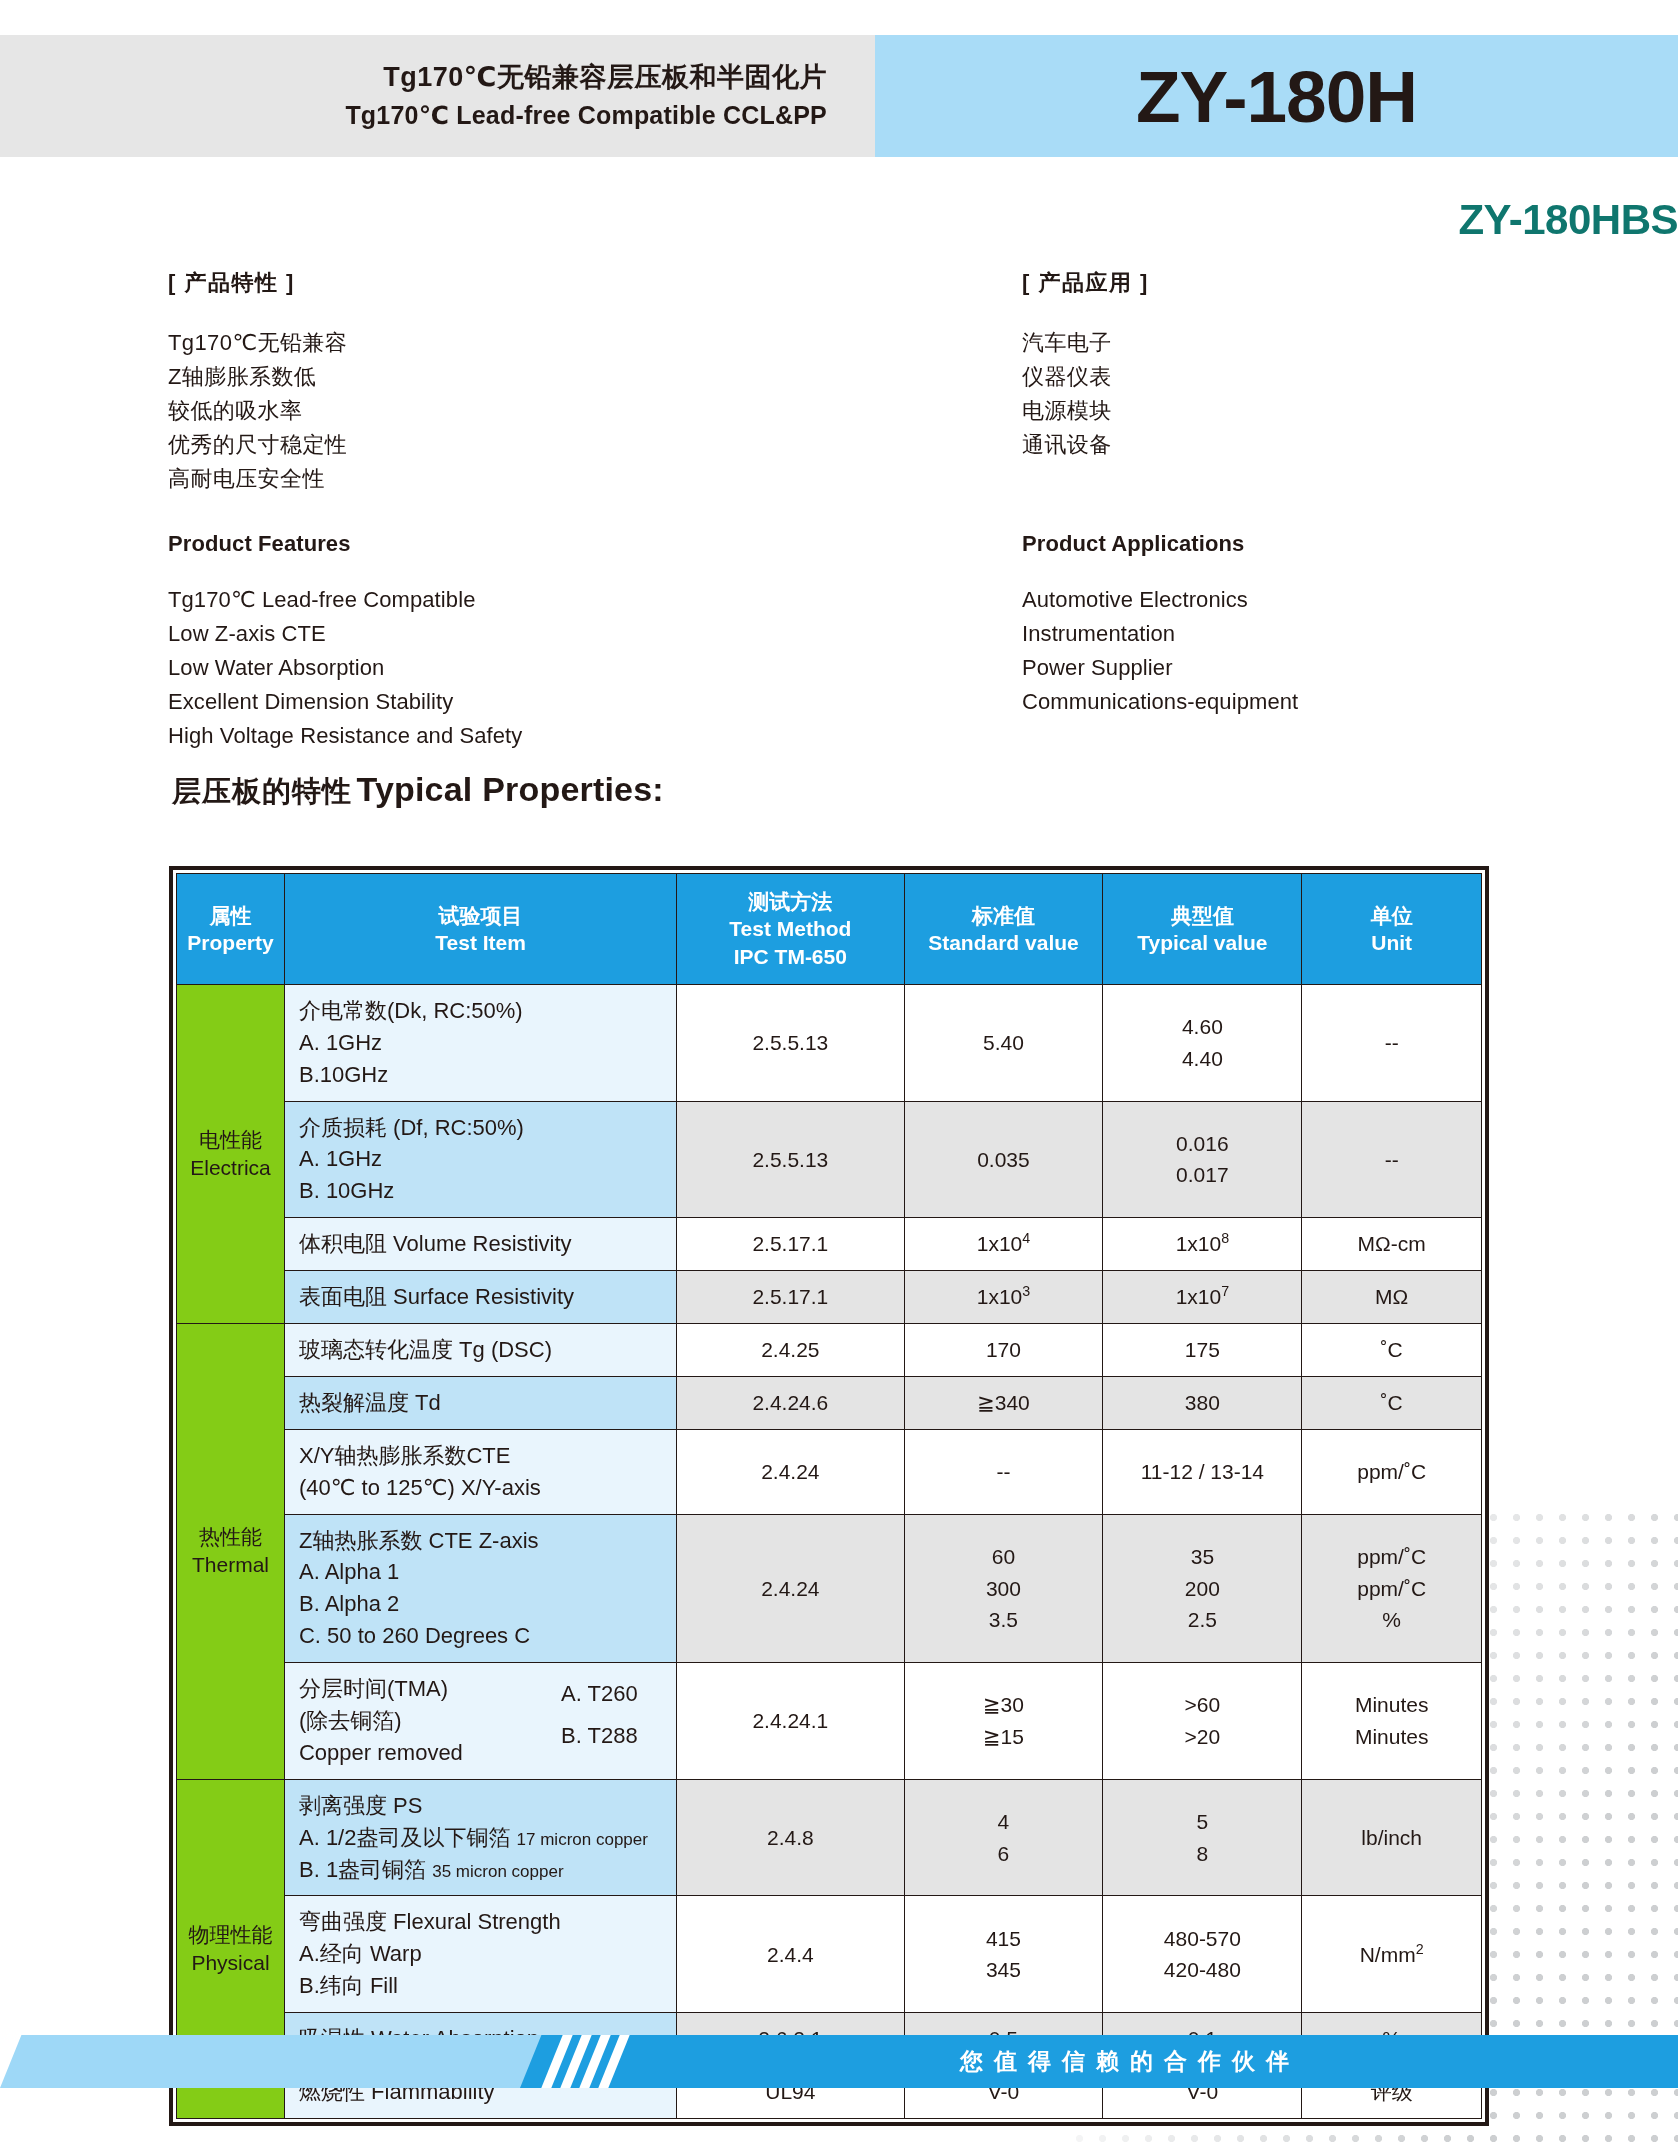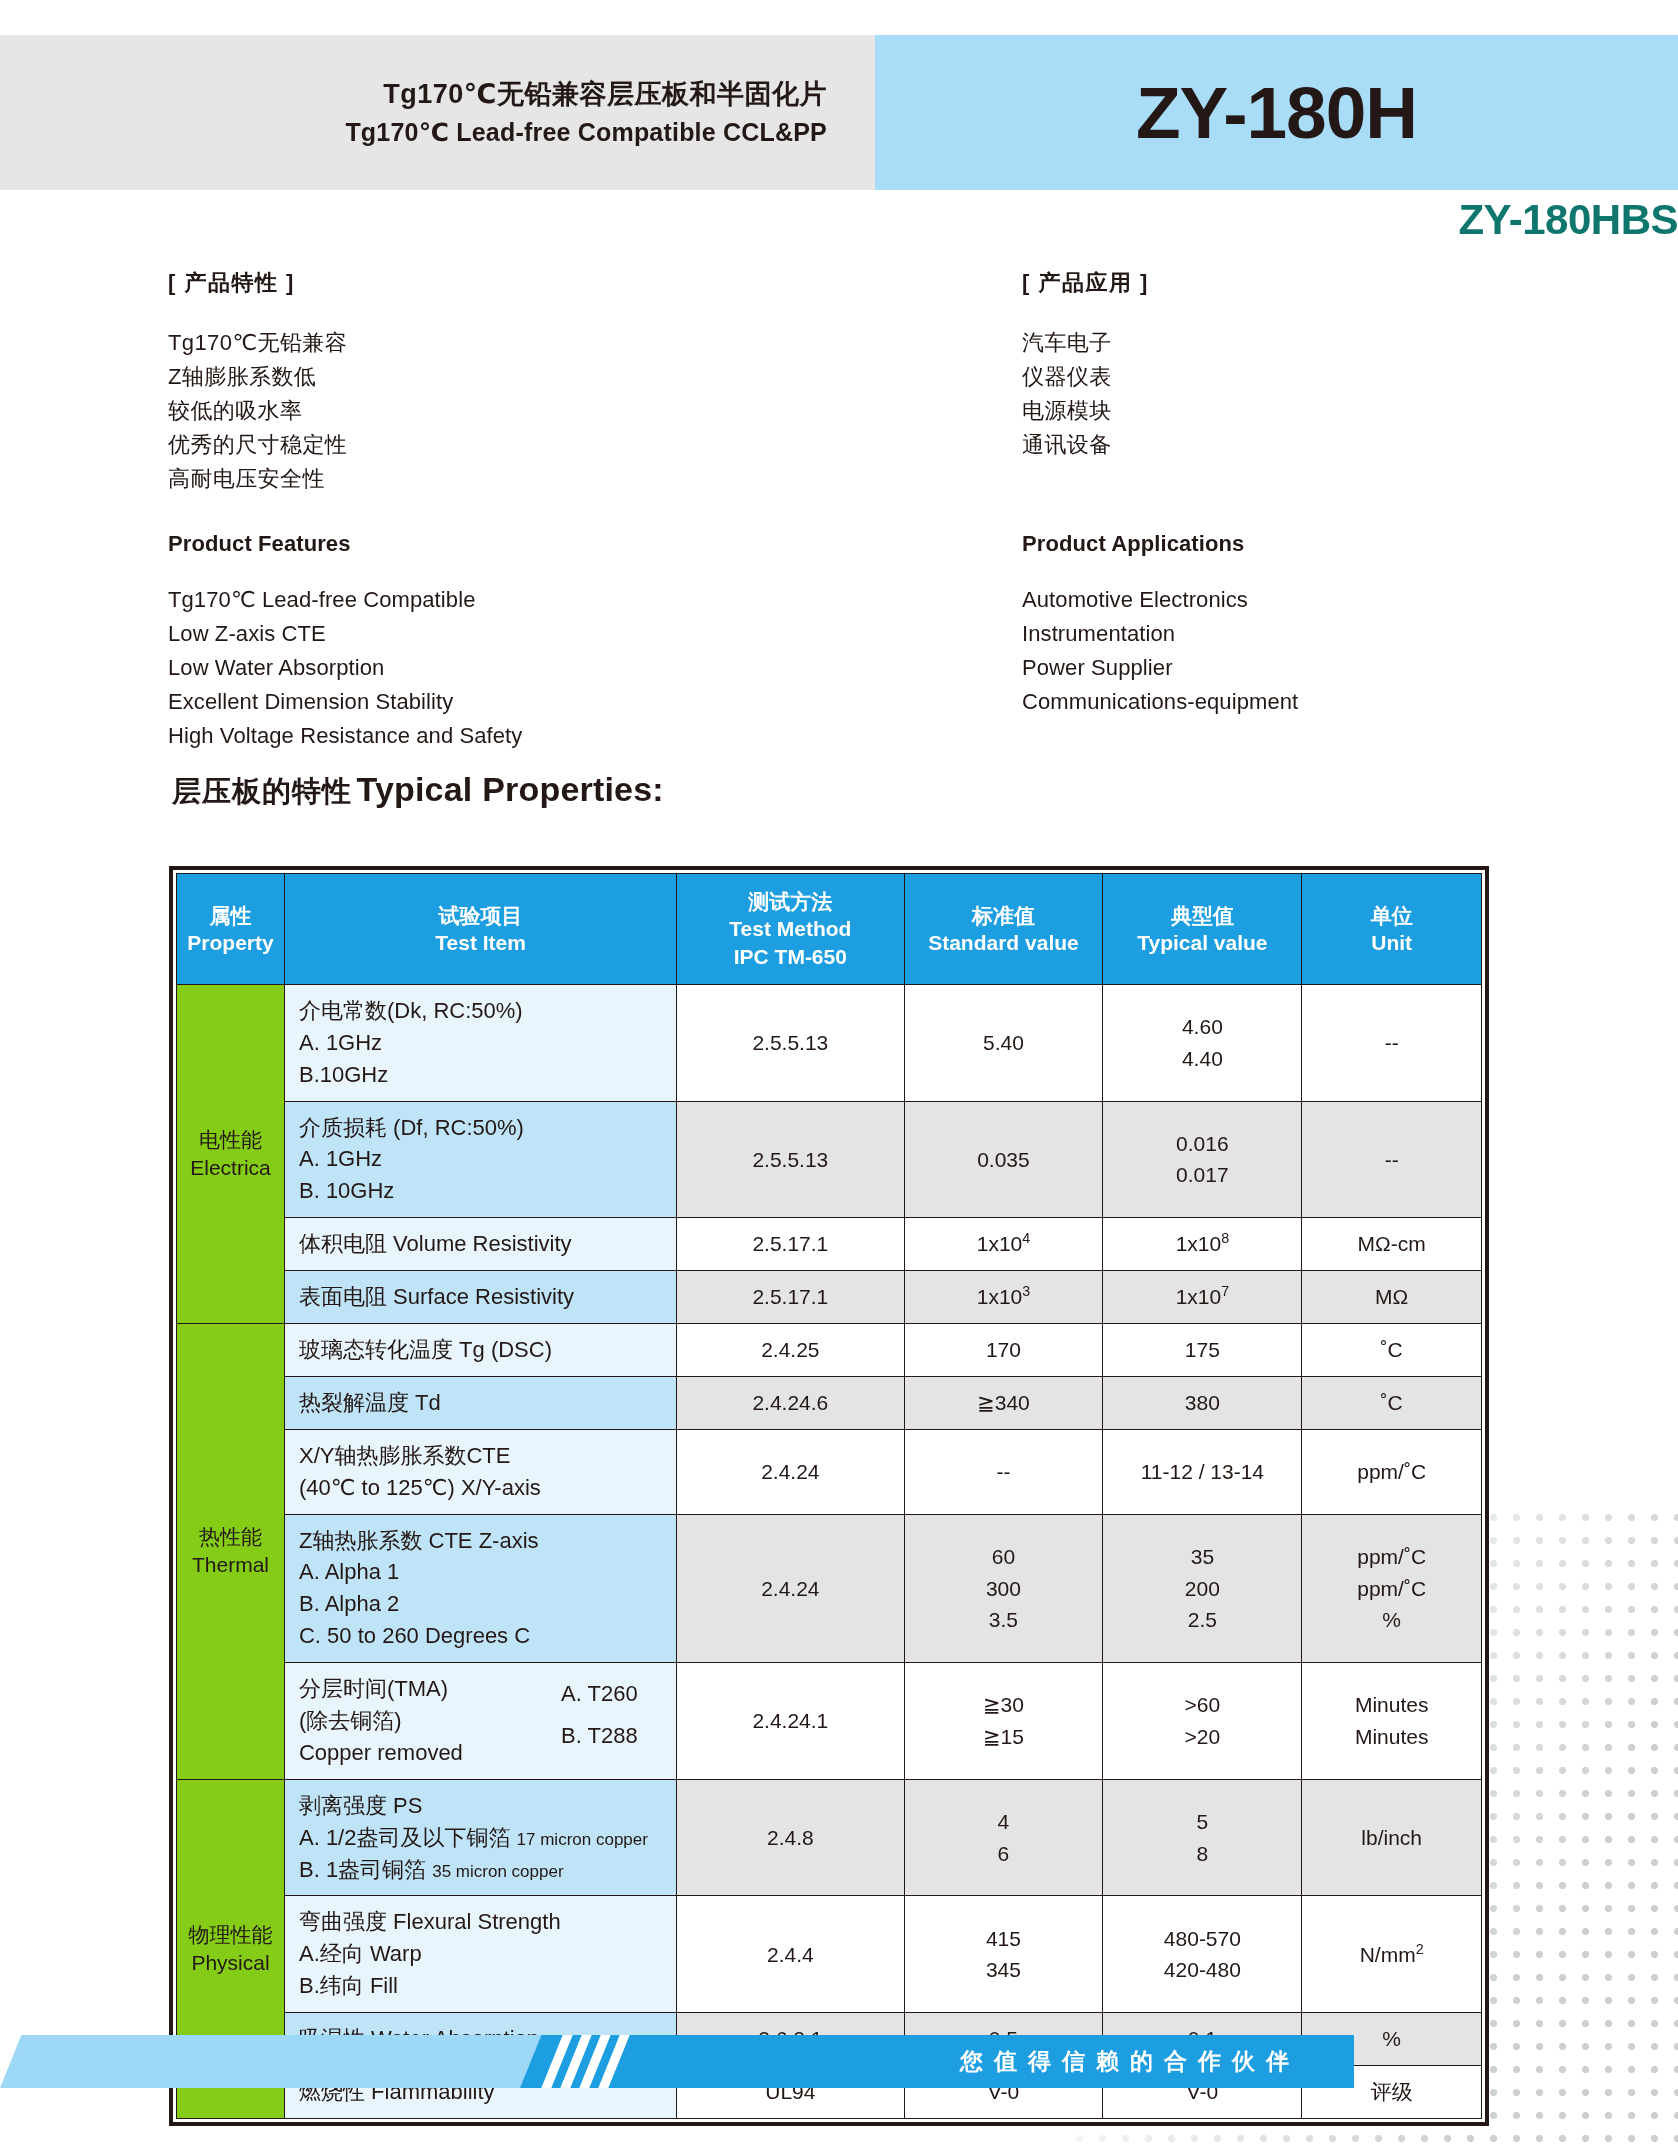--- a/index.html
+++ b/index.html
@@ -29,21 +29,21 @@
     background-size: 23px 23px;
     -webkit-mask-image: linear-gradient(115deg, rgba(0,0,0,0) 22%, rgba(0,0,0,1) 75%);
     mask-image: linear-gradient(115deg, rgba(0,0,0,0) 22%, rgba(0,0,0,1) 75%);
     pointer-events: none;
   }
 
   
   .header-band {
     position: absolute;
     left: 0; top: 35px;
-    width: 1678px; height: 155px;
+    width: 1678px; height: 122px;
     display: flex;
   }
   .header-left {
     width: 875px; height: 100%;
     background: #e6e6e6;
     display: flex;
     flex-direction: column;
     align-items: flex-end;
     justify-content: center;
     padding-right: 48px;
@@ -161,21 +161,21 @@
   tr.band-b td.item { background: #bfe3f7; }
   tr.band-b td.val  { background: #e4e4e4; }
   .small-en { font-size: 17px; }
   .sup { font-size: 0.68em; vertical-align: super; }
   .two-col-item { display: flex; gap: 34px; }
   .two-col-item .left-part { min-width: 228px; }
 
   
   .footer {
     position: absolute; left: 0; bottom: 58px;
-    width: 1354px; height: 53px;
+    width: 1678px; height: 53px;
     overflow: hidden;
   }
   .footer .bar-light {
     position: absolute; left: 0; top: 0;
     width: 560px; height: 53px;
     background: #9ed8f7;
     transform: skewX(-22deg);
     transform-origin: bottom left;
   }
   .footer .bar-main {

